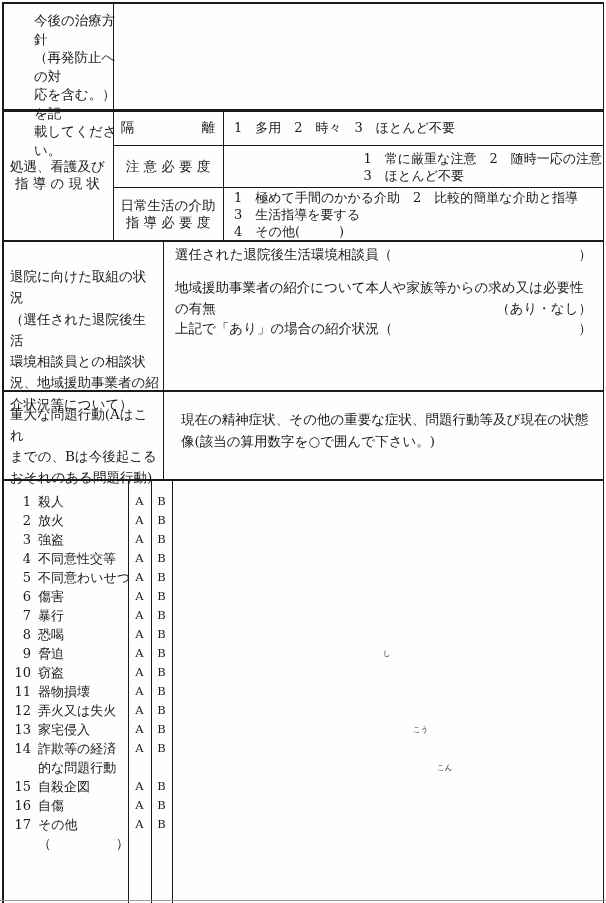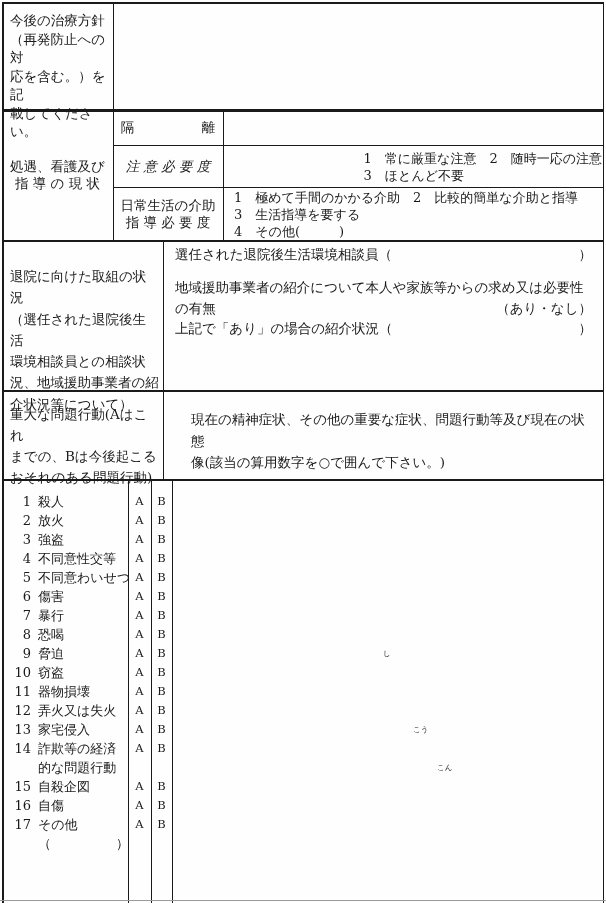--- a/index.html
+++ b/index.html
@@ -39,38 +39,41 @@
 
   <div class="vline" style="left:113px;top:2px;height:107px;"></div>
   <div class="vline" style="left:113px;top:109px;height:131px;"></div>
   <div class="vline" style="left:223px;top:109px;height:131px;"></div>
   <div class="vline" style="left:163px;top:240px;height:151px;"></div>
   <div class="vline" style="left:163px;top:390px;height:89px;"></div>
   <div class="vline" style="left:128px;top:479px;height:424px;"></div>
   <div class="vline" style="left:151px;top:479px;height:424px;"></div>
   <div class="vline" style="left:172px;top:479px;height:424px;"></div>
 
-  <div class="cell lbl" style="left:2px;top:2px;width:111px;height:91px;padding:9px 6px 0 8px;">今後の治療方針
+  <div class="cell lbl" style="left:18px;top:2px;width:111px;height:91px;padding:9px 6px 0 16px;">今後の治療方針
 （再発防止への対
 応を含む。）を記
 載してくださ
 い。</div>
   <div class="cell" style="left:114px;top:2px;width:488px;height:107px;"></div>
 
   <div class="cell s2lbl ctr" style="left:2px;top:109px;width:111px;height:131px;">
     <span style="white-space:pre-line;">処遇、看護及び
 指 導 の 現 状</span>
   </div>
 
   <div class="cell s2lbl ctr" style="left:113px;top:109px;width:110px;height:36px;">
     <span style="white-space:pre;">隔　　　　　離</span>
   </div>
+  <div class="cell s2line" style="left:224px;top:109px;width:378px;height:36px;display:flex;align-items:center;padding-left:10px;">
+    <span style="white-space:pre-line;">1　多用　2　時々　3　ほとんど不要</span>
+  </div>
 
   <div class="cell s2lbl ctr" style="left:113px;top:146px;width:110px;height:41px;">
-    <span style="white-space:pre;font-style:italic;">注 意 必 要 度</span>
+    <span style="white-space:pre;">注 意 必 要 度</span>
   </div>
   <div class="cell s2line" style="left:224px;top:146px;width:378px;height:41px;display:flex;align-items:center;padding-left:10px;justify-content:flex-end;">
     <span style="white-space:pre-line;">1　常に厳重な注意　2　随時一応の注意
 3　ほとんど不要</span>
   </div>
 
   <div class="cell s2lbl ctr" style="left:113px;top:188px;width:110px;height:52px;">
     <span style="white-space:pre-line;">日常生活の介助
 指 導 必 要 度</span>
   </div>
@@ -96,21 +99,21 @@
   </div>
   <div class="cell" style="left:175px;top:279px;width:420px;height:20px;font-size:13.5px;white-space:pre;">地域援助事業者の紹介について本人や家族等からの求め又は必要性</div>
   <div class="cell flexline" style="left:175px;top:320px;width:417px;height:20px;">
     <span>上記で「あり」の場合の紹介状況（</span>
     <span>）</span>
   </div>
 
   <div class="cell lbl3" style="left:2px;top:391px;width:161px;height:88px;padding:13px 2px 0 8px;line-height:21px;">重大な問題行動(Aはこれ
 までの、Bは今後起こる
 おそれのある問題行動)</div>
-  <div class="cell lbl3" style="left:163px;top:391px;width:439px;height:88px;padding:18px 6px 0 28px;line-height:21.5px;">現在の精神症状、その他の重要な症状、問題行動等及び現在の状態
+  <div class="cell lbl3" style="left:163px;top:391px;width:439px;height:88px;padding:18px 6px 0 18px;line-height:21.5px;">現在の精神症状、その他の重要な症状、問題行動等及び現在の状態
 像(該当の算用数字を○で囲んで下さい。)</div>
 
   <div class="cell" style="left:2px;top:480px;width:170px;height:423px;padding-top:12px;">
     <div>
 
     <div class="brow">
         <span class="bnum">1</span><span class="bname">殺人</span>
         <span class="abmark" style="left:126px;">A</span>
         <span class="abmark" style="left:149px;width:21px;">B</span>
       </div>

